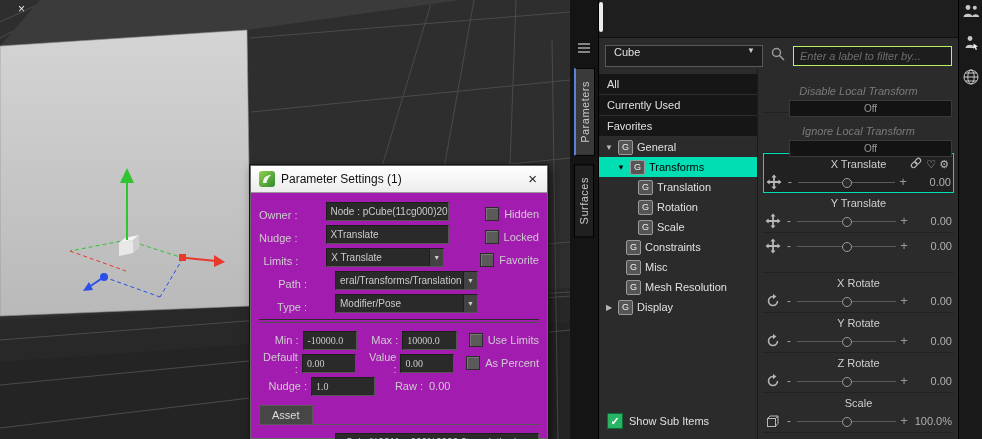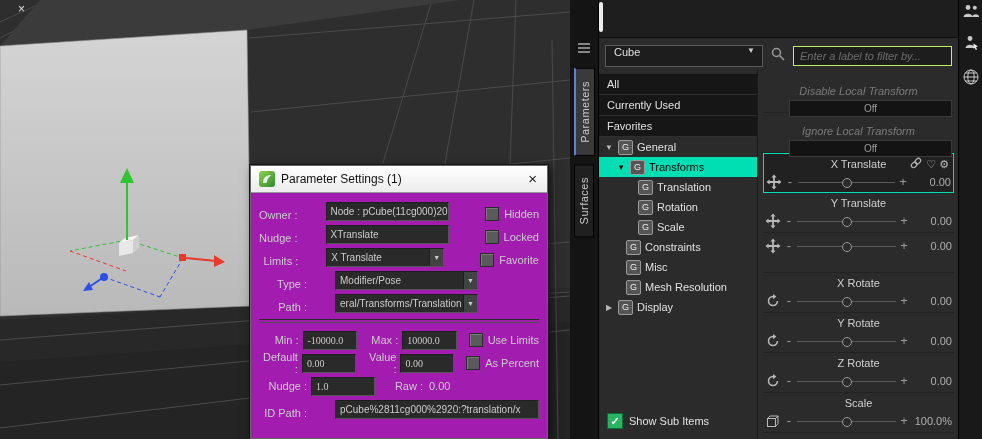--- a/index.html
+++ b/index.html
@@ -207,35 +207,35 @@
           <span>X Translate</span>
           <span class="darrow">▼</span>
         </span>
         <span class="dcheck">
           <span class="cbox"></span>
           <span>Favorite</span>
         </span>
       </div>
 
       <div class="drow">
+        <span class="dlabel">Path :</span>
+        <span class="dfield w-dd">
+          <span>eral/Transforms/Translation</span>
+          <span class="darrow">▼</span>
+        </span>
+      </div>
+
+      <div class="drow">
         <span class="dlabel">Type :</span>
         <span class="dfield w-dd">
           <span>Modifier/Pose</span>
           <span class="darrow">▼</span>
         </span>
       </div>
 
-      <div class="drow">
-        <span class="dlabel">Path :</span>
-        <span class="dfield w-dd">
-          <span>eral/Transforms/Translation</span>
-          <span class="darrow">▼</span>
-        </span>
-      </div>
-
       <div class="dsep"></div>
 
       <div class="nrow">
         <span class="nl1">Min :</span>
         <span class="dfield nfield">
             <span>-10000.0</span>
           </span>
         <span class="nl2">Max :</span>
         <span class="dfield nfield">
             <span>10000.0</span>
@@ -263,20 +263,23 @@
 
       <div class="nrow">
         <span class="nl1">Nudge :</span>
         <span class="dfield nfield">
             <span>1.0</span>
           </span>
         <span class="nl2">Raw :</span>
         <span class="rawval">0.00</span>
       </div>
 
+      <div class="asset-bar">
+        <span class="asset-tab">Asset</span>
+      </div>
 
       <div class="drow idrow">
         <span class="dlabel">ID Path :</span>
         <span class="dfield">
             <span>pCube%2811cg000%2920:?translation/x</span>
           </span>
       </div>
 
     </div>
   </div>

